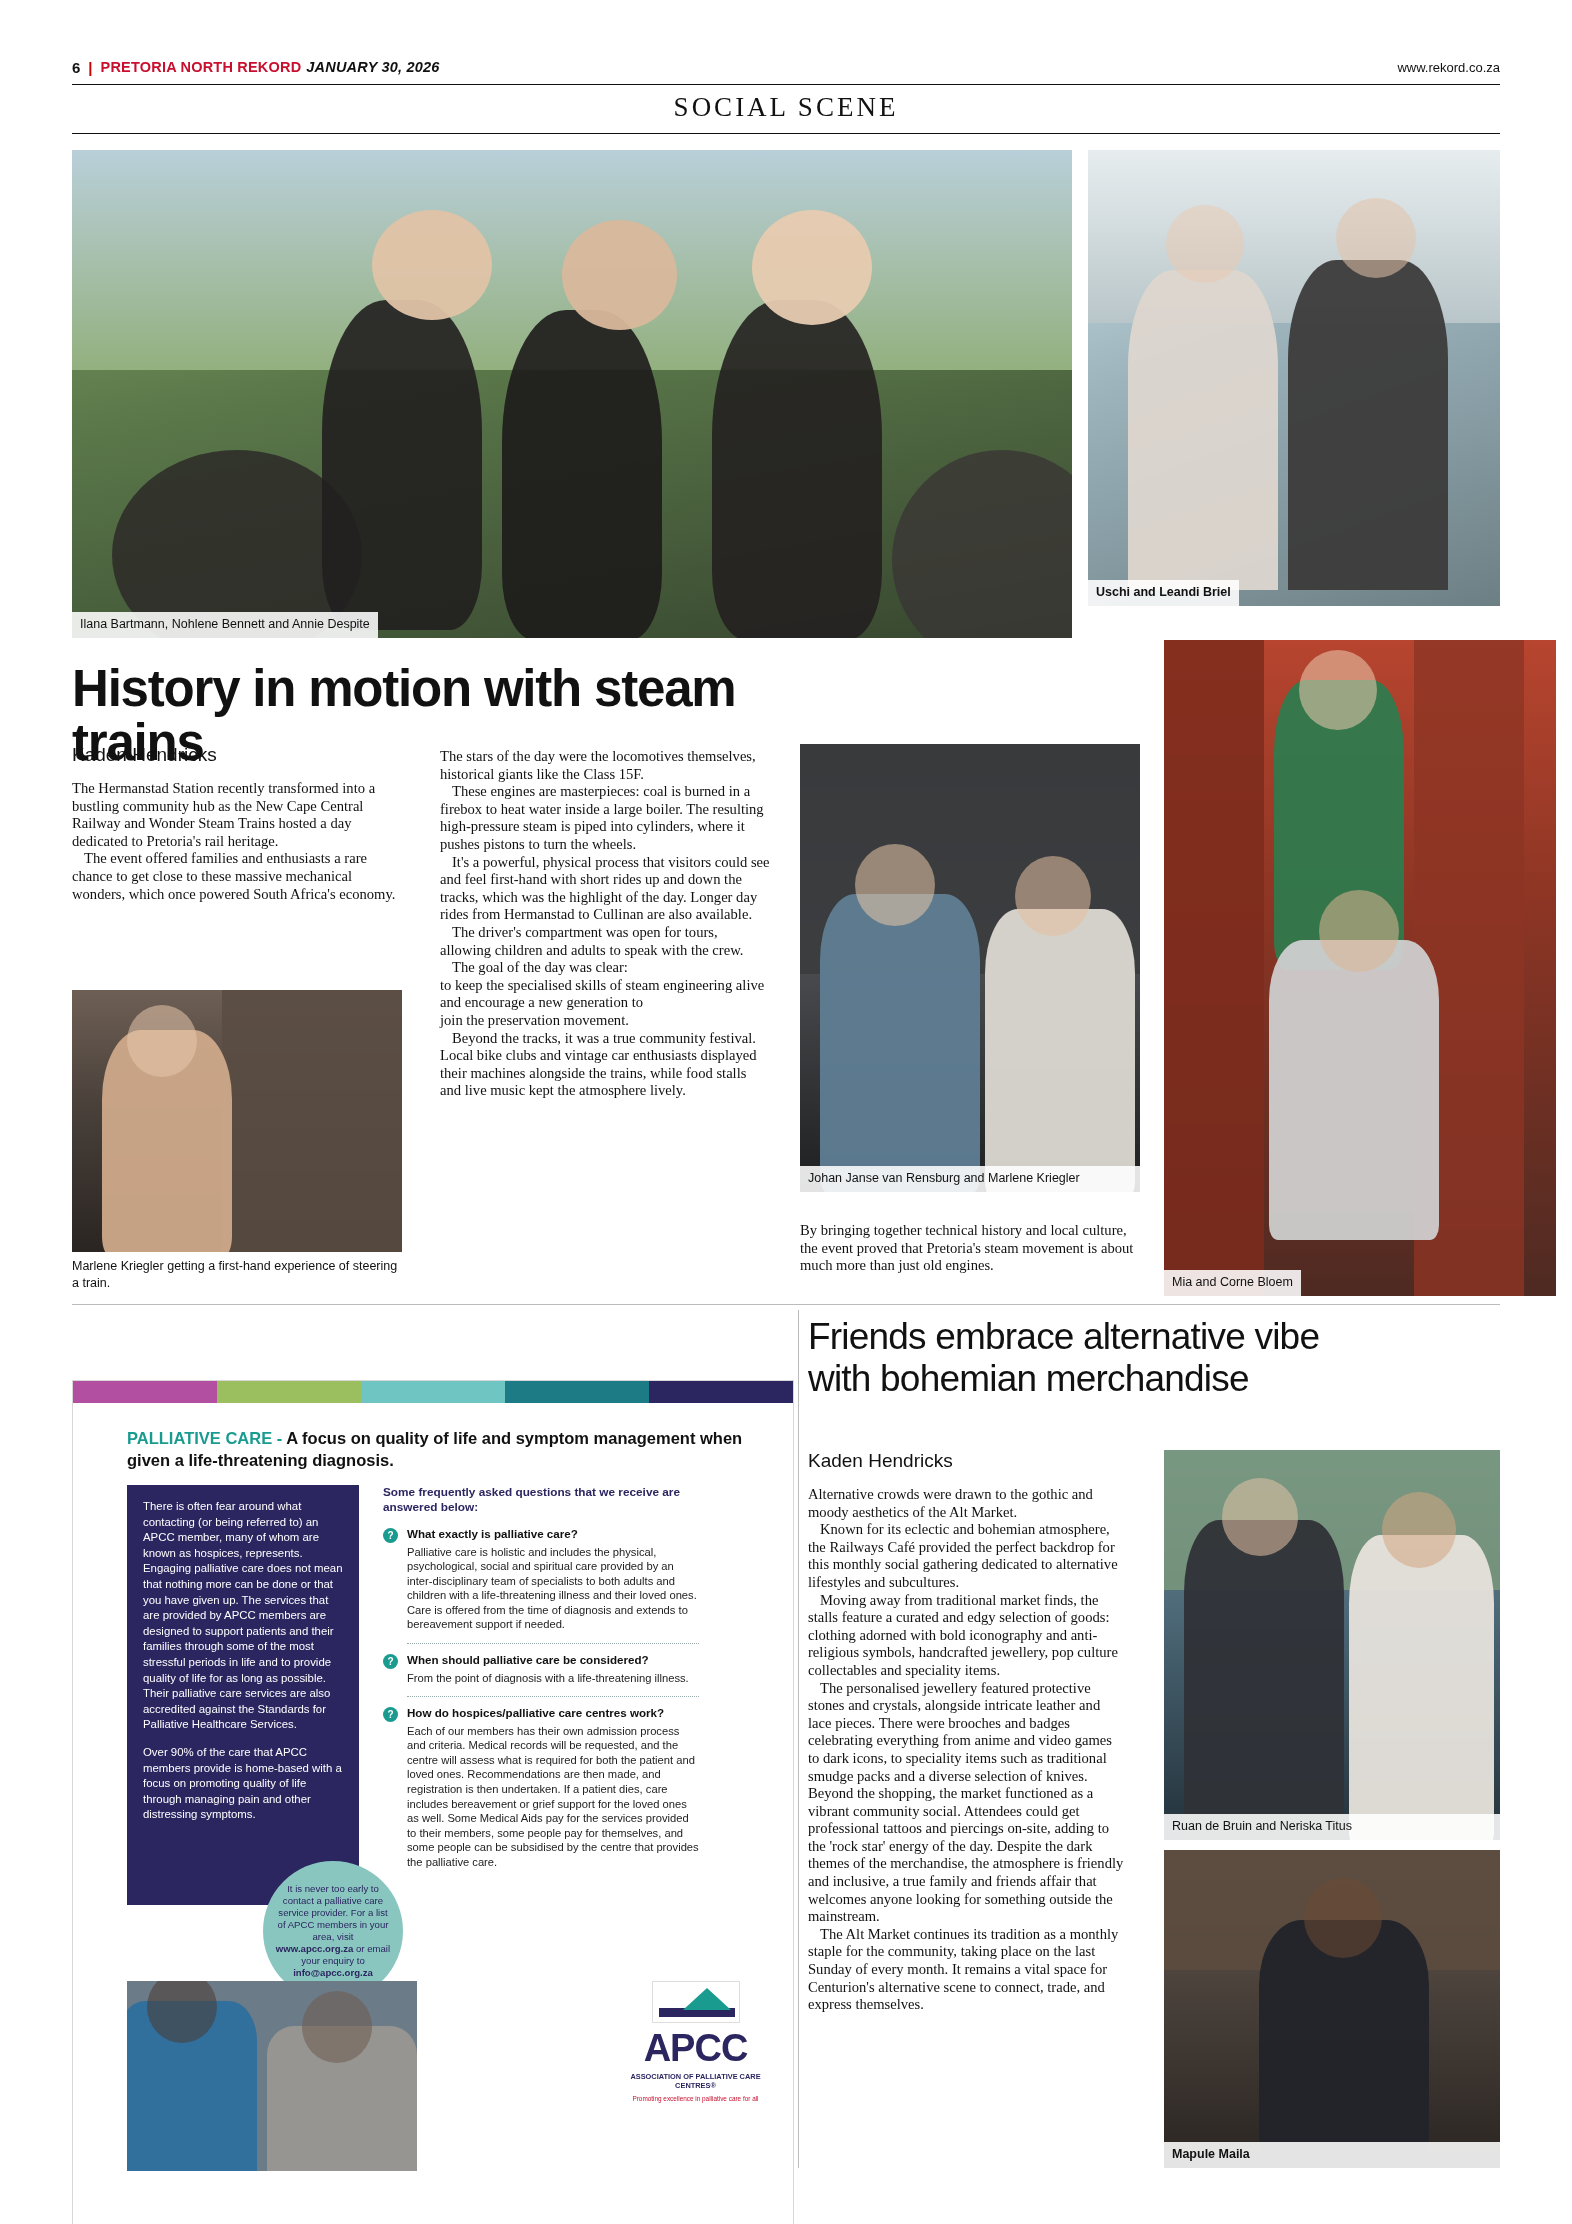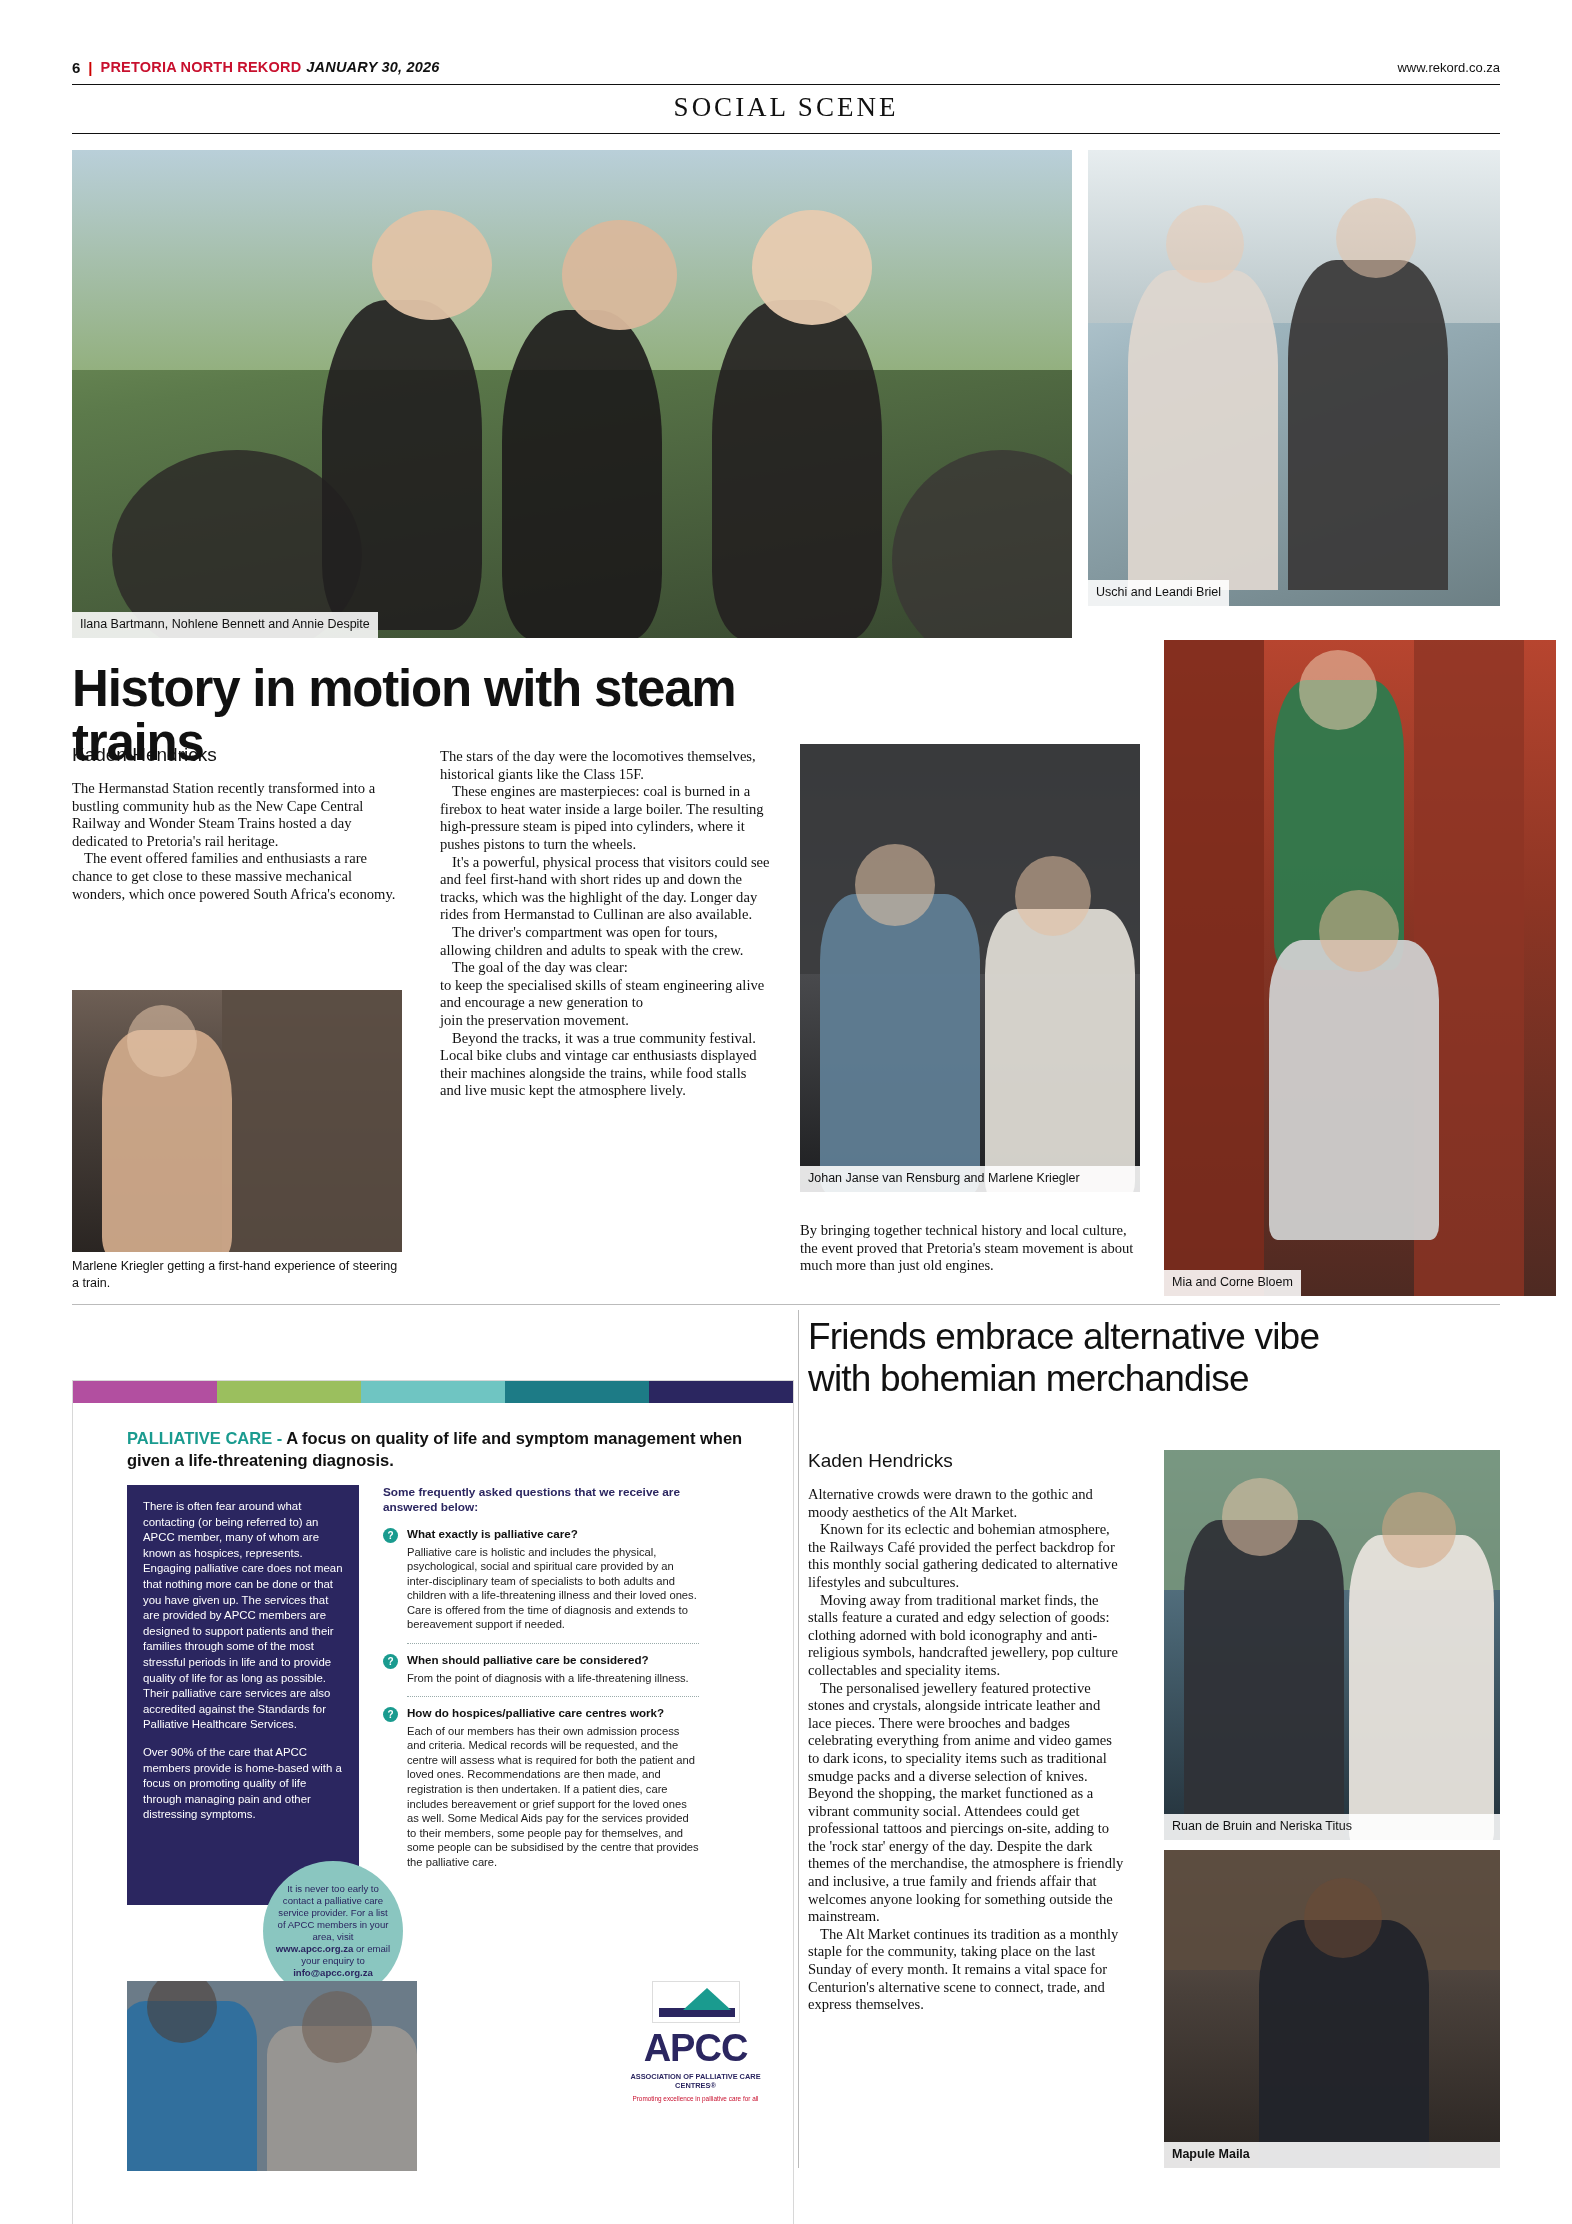--- a/index.html
+++ b/index.html
@@ -172,21 +172,21 @@
 
   
   .h-alt {
     left: 808px; top: 1316px; width: 700px;
     font-size: 37px; line-height: 42px; letter-spacing: -0.8px;
     font-weight: normal;
   }
 
   .divider-v { position: absolute; background: #bbb; width: 1px; }
   .divider-h { position: absolute; background: #bbb; height: 1px; }
-  .img-b { background: linear-gradient(160deg,#cfe0e8 0%,#9db4bd 40%,#6c7f84 100%); }
+  .img-b { background: linear-gradient(160deg,#cfe0e8 0%,#9db4bd 40%,#6c7f84 100%); font-weight: bold; }
   .img-c { background: linear-gradient(180deg,#6e5f55 0%,#49403a 45%,#2a2522 100%); }
   .img-d { background: linear-gradient(180deg,#b7452f 0%,#8d3524 40%,#4e2a22 100%); }
   .img-e { background: linear-gradient(170deg,#8aa96d 0%,#5c7a4b 40%,#37462f 100%); }
   .img-f { background: linear-gradient(180deg,#6d8e9e 0%,#46606e 50%,#23313a 100%); }
   .img-g { background: linear-gradient(180deg,#2a2b2d 0%,#4a4b4e 50%,#1d1e20 100%); }
   .shape { position: absolute; border-radius: 50%; opacity: .55; }
 </style>
 </head>
 <body>
 

